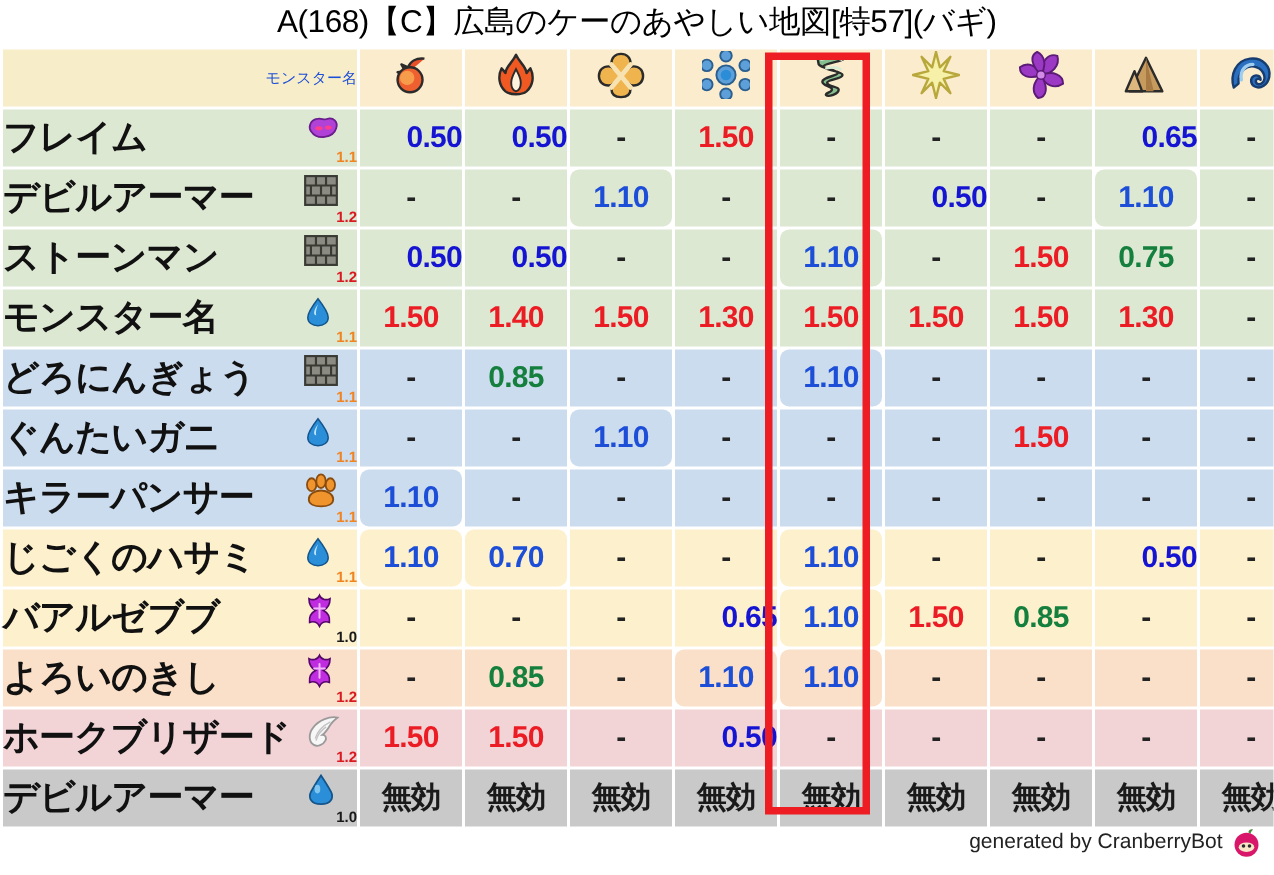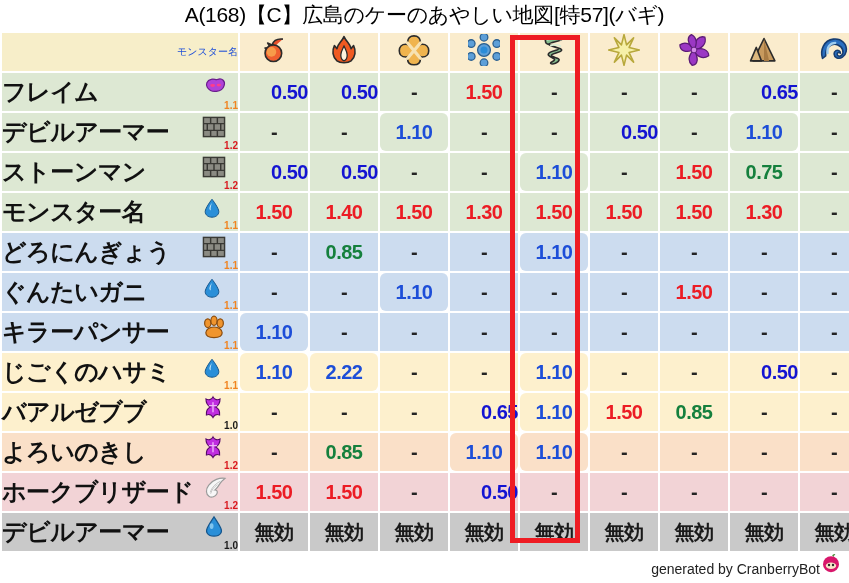--- a/index.html
+++ b/index.html
@@ -131,22 +131,22 @@
     pointer-events: none;
     z-index: 30;
   }
 
   
   .footer {
     position: absolute;
     right: 8px;
     bottom: 6px;
     display: flex;
-    align-items: flex-end;
-    gap: 1px;
+    align-items: flex-start;
+    gap: 6px;
   }
   .footer .ftext {
     font-size: 14px;
     color: #222222;
     white-space: nowrap;
   }
 </style>
 </head>
 <body>
 
@@ -431,21 +431,21 @@
               <span class="nm-badge">
                 <span class="mico"><svg width="20" height="26" viewBox="0 0 100 100" xmlns="http://www.w3.org/2000/svg">
                     <path d="M50 6 C50 6 16 50 16 68 C16 85 31 96 50 96 C69 96 84 85 84 68 C84 50 50 6 50 6 Z" fill="#2a8fd8" stroke="#14558c" stroke-width="5"></path>
                     <path d="M38 58 C34 48 44 32 50 24 C44 40 42 52 44 62 Z" fill="#bfe3f7"></path>
                   </svg></span>
                 <span class="nm-ver" style="color:#f08421">1.1</span>
               </span>
             </div>
           </td>
           <td class="vcell v-orange">1.10</td>
-          <td class="vcell v-orange">2.22</td>
+          <td class="vcell v-orange">0.70</td>
           <td class="vcell v-dash">-</td>
           <td class="vcell v-dash">-</td>
           <td class="vcell v-orange">1.10</td>
           <td class="vcell v-dash">-</td>
           <td class="vcell v-dash">-</td>
           <td class="vcell v-blue">0.50</td>
           <td class="vcell v-dash">-</td>
         </tr>
         <tr class="r-yellow">
           <td class="namecell">

